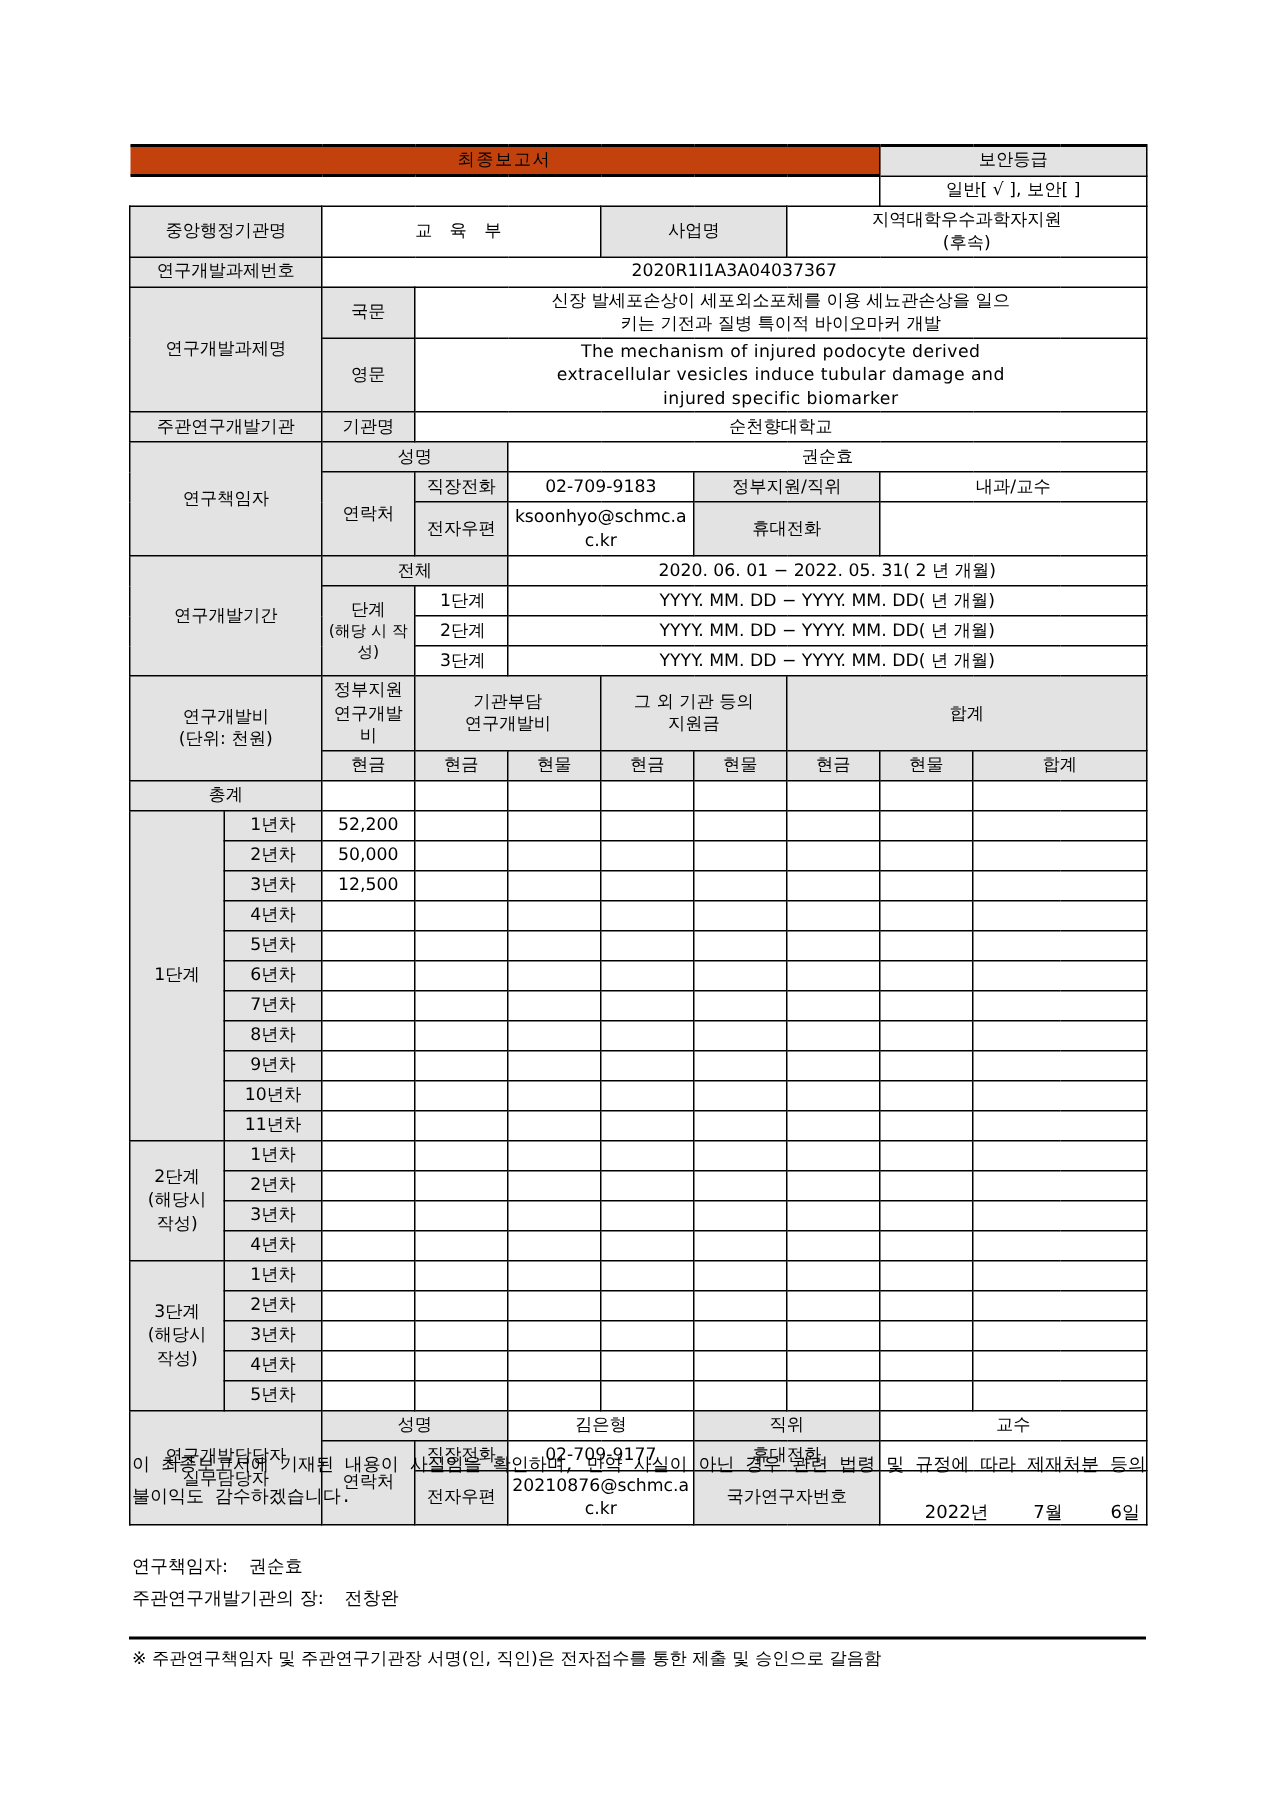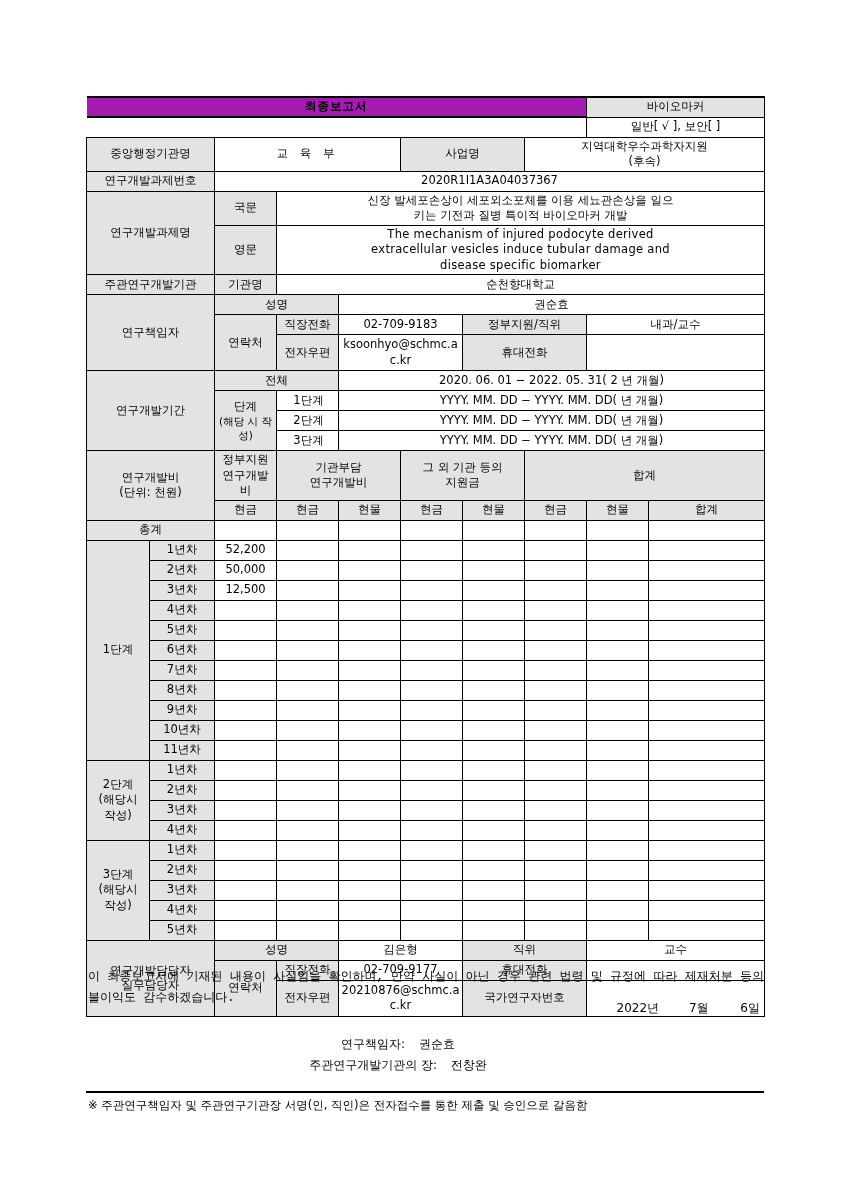--- a/index.html
+++ b/index.html
@@ -36,27 +36,27 @@
     text-align: center;
     font-size: 11.5px;
     line-height: 1.35;
     height: 20px;
   }
   td.hd { background: #e3e3e3; }
   td.wh { background: #ffffff; }
 
   .title-cell {
     font-size: 19px;
-    font-weight: bold;
+    font-weight: normal;
     letter-spacing: 1px;
     border-left: none !important;
     border-right: none !important;
     border-top: 2px solid #000 !important;
     border-bottom: none !important;
-    background: #a21caf;
+    background: #c2410c;
   }
   .title-blank {
     border: none !important;
     border-top: 2px solid #000 !important;
     background: #fff;
   }
   .sec-grade-top {
     border-top: 2px solid #000 !important;
   }
   .t-left { text-align: left; }
@@ -83,21 +83,21 @@
     font-size: 12px;
     padding-right: 4px;
   }
   .datebox span { display: inline-block; }
   .dd-y { margin-right: 26px; }
   .dd-m { margin-right: 28px; }
   .sig {
     position: absolute;
     left: 88px; top: 1034px;
     width: 676px;
-    text-align: center;
+    text-align: left;
     font-size: 12px;
     line-height: 1.75;
     padding-right: 56px;
   }
   .sig-row .lab { margin-right: 10px; }
   .botline {
     position: absolute;
     left: 86px; top: 1091px;
     width: 678px; height: 2px; background: #000;
   }
@@ -125,21 +125,21 @@
         <col style="width:62px">
           <col style="width:62px">
           <col style="width:62px">
         <col style="width:58px">
           <col style="width:58px">
       </colgroup>
       <tbody>
 
         <tr>
           <td class="title-cell" colspan="8">최종보고서</td>
-          <td class="hd sec-grade-top" colspan="3">바이오마커</td>
+          <td class="hd sec-grade-top" colspan="3">보안등급</td>
         </tr>
         <tr>
           <td class="title-blank" colspan="8"></td>
           <td class="wh" colspan="3">일반[ √ ], 보안[    ]</td>
         </tr>
 
         <tr>
           <td class="hd" colspan="2">중앙행정기관명</td>
           <td class="wh spaced" colspan="3">교 육 부</td>
           <td class="hd" colspan="2">사업명</td>
@@ -161,21 +161,21 @@
             <div>신장 발세포손상이 세포외소포체를 이용 세뇨관손상을 일으</div>
             <div>키는 기전과 질병 특이적 바이오마커 개발</div>
           </td>
         </tr>
 
         <tr>
           <td class="hd">영문</td>
           <td class="wh eng" colspan="8">
             <div>The mechanism of injured podocyte derived</div>
             <div>extracellular vesicles induce tubular damage and</div>
-            <div>disease specific biomarker</div>
+            <div>injured specific biomarker</div>
           </td>
         </tr>
 
         <tr>
           <td class="hd" colspan="2">주관연구개발기관</td>
           <td class="hd">기관명</td>
           <td class="wh" colspan="8">순천향대학교</td>
         </tr>
 
         <tr>

